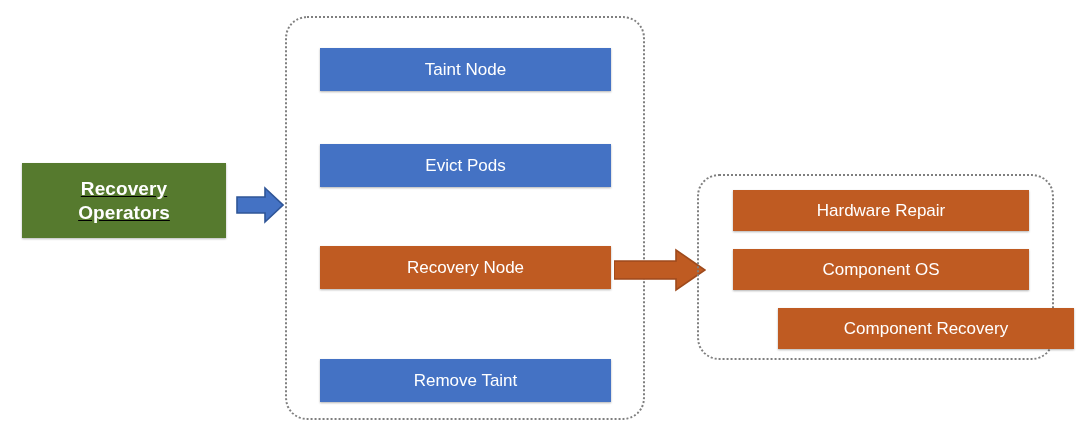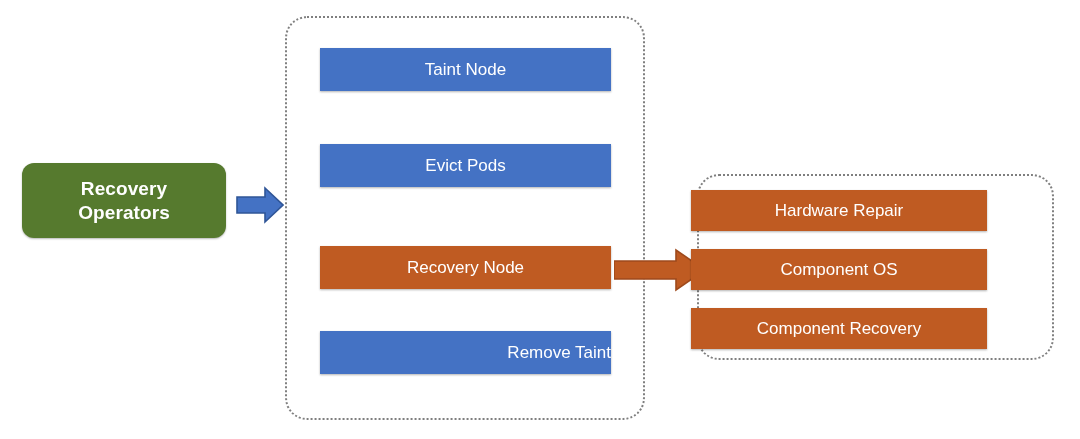--- a/index.html
+++ b/index.html
@@ -20,26 +20,27 @@
   }
 
   
   .source-node {
     position: absolute;
     left: 22px;
     top: 163px;
     width: 204px;
     height: 75px;
     background: #567A2E;
-    border-radius: 12px;
+    border-radius: 0;
     box-sizing: border-box;
     display: flex;
     align-items: center;
     justify-content: center;
     box-shadow: 0 1px 2px rgba(0,0,0,0.28);
+    text-decoration: underline;
   }
   .source-node-label {
     color: #ffffff;
     font-weight: bold;
     font-size: 19px;
     line-height: 1.24;
     text-align: center;
     white-space: pre-line;
     letter-spacing: 0.1px;
   }
@@ -82,27 +83,27 @@
     line-height: 1;
     text-align: center;
     white-space: nowrap;
   }
 
   
   .col-mid .step-bar { left: 320px; width: 291px; height: 43px; }
   .col-mid .step-bar.s0 { top: 48px; }
   .col-mid .step-bar.s1 { top: 144px; }
   .col-mid .step-bar.s2 { top: 246px; }
-  .col-mid .step-bar.s3 { top: 331px; justify-content: flex-end; }
+  .col-mid .step-bar.s3 { top: 359px; }
 
   
-  .col-right .step-bar { left: 691px; width: 296px; height: 41px; }
+  .col-right .step-bar { left: 733px; width: 296px; height: 41px; }
   .col-right .step-bar.s0 { top: 190px; }
   .col-right .step-bar.s1 { top: 249px; }
-  .col-right .step-bar.s2 { top: 308px; }
+  .col-right .step-bar.s2 { top: 308px; margin-left: 45px; }
 
   
   .arrow {
     position: absolute;
     display: block;
   }
   #arrow-source-to-actions {
     left: 236px;
     top: 186px;
     width: 48px;

